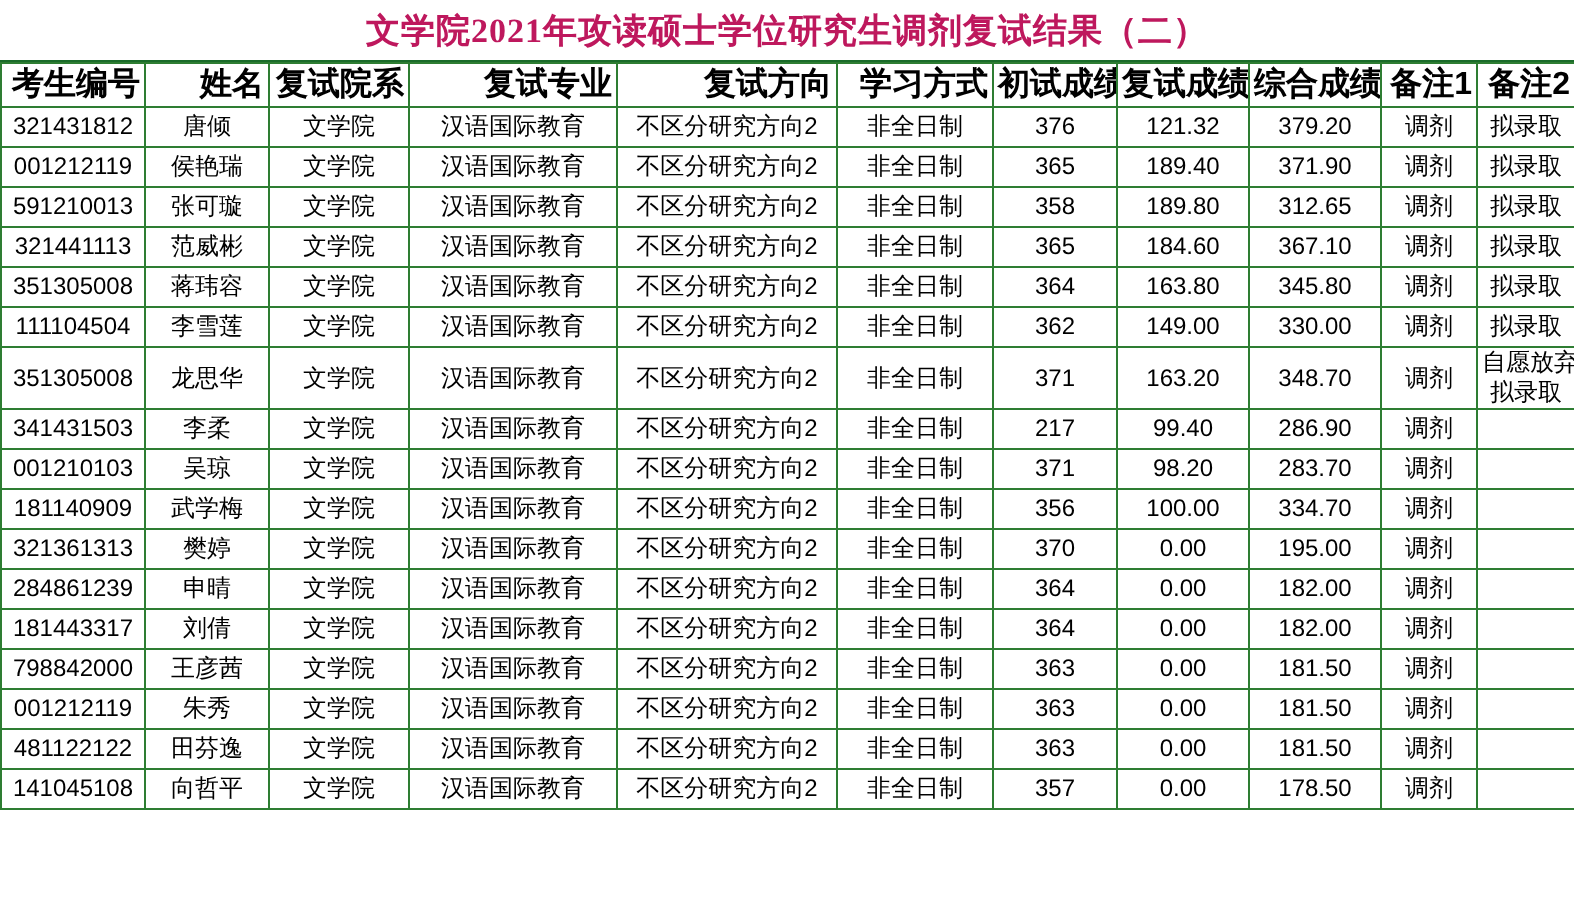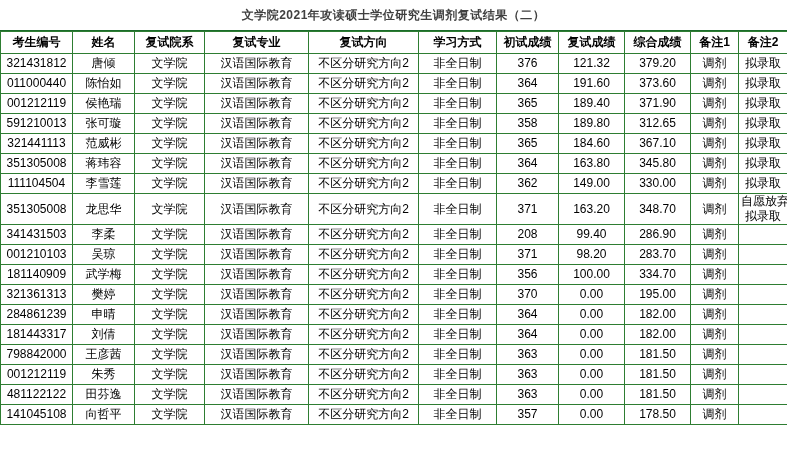--- a/index.html
+++ b/index.html
@@ -19,48 +19,50 @@
     position: relative;
   }
   .title-row {
     height: 30px;
     display: flex;
     align-items: center;
     justify-content: center;
     border-bottom: 1px solid #1a6b2a;
   }
   .title-text {
-    font-size: 12px;
+    font-size: 17px;
     font-weight: bold;
-    color: #404040;
+    color: #be185d;
     letter-spacing: 0.5px;
     white-space: nowrap;
+    font-family: Liberation Serif, serif;
   }
   table.grid {
     border-collapse: collapse;
     table-layout: fixed;
     width: 787px;
   }
   table.grid td, table.grid th {
     border: 1px solid #2e7d32;
     font-size: 12px;
     color: #000;
     padding: 0 2px;
     height: 19px;
     line-height: 19px;
     overflow: hidden;
     white-space: nowrap;
     font-weight: normal;
     text-align: center;
   }
   table.grid th {
     font-weight: bold;
-    font-size: 12px;
+    font-size: 16px;
     height: 21px;
     line-height: 21px;
+    text-align: right;
   }
   .tall { height: 34px; line-height: 16px; white-space: normal; }
   .stack { display: block; line-height: 15px; text-align: center; }
   
   col.c0 { width: 72px; }
   col.c1 { width: 62px; }
   col.c2 { width: 70px; }
   col.c3 { width: 104px; }
   col.c4 { width: 110px; }
   col.c5 { width: 78px; }
@@ -116,33 +118,20 @@
           <td>汉语国际教育</td>
           <td>不区分研究方向2</td>
           <td>非全日制</td>
           <td>376</td>
           <td>121.32</td>
           <td>379.20</td>
           <td>调剂</td>
           <td>拟录取</td>
         </tr>
         <tr>
-          <td>011000440</td>
-          <td>陈怡如</td>
-          <td>文学院</td>
-          <td>汉语国际教育</td>
-          <td>不区分研究方向2</td>
-          <td>非全日制</td>
-          <td>364</td>
-          <td>191.60</td>
-          <td>373.60</td>
-          <td>调剂</td>
-          <td>拟录取</td>
-        </tr>
-        <tr>
           <td>001212119</td>
           <td>侯艳瑞</td>
           <td>文学院</td>
           <td>汉语国际教育</td>
           <td>不区分研究方向2</td>
           <td>非全日制</td>
           <td>365</td>
           <td>189.40</td>
           <td>371.90</td>
           <td>调剂</td>
@@ -216,21 +205,21 @@
             <span class="stack">拟录取</span>
           </td>
         </tr>
         <tr>
           <td>341431503</td>
           <td>李柔</td>
           <td>文学院</td>
           <td>汉语国际教育</td>
           <td>不区分研究方向2</td>
           <td>非全日制</td>
-          <td>208</td>
+          <td>217</td>
           <td>99.40</td>
           <td>286.90</td>
           <td>调剂</td>
           <td></td>
         </tr>
         <tr>
           <td>001210103</td>
           <td>吴琼</td>
           <td>文学院</td>
           <td>汉语国际教育</td>

